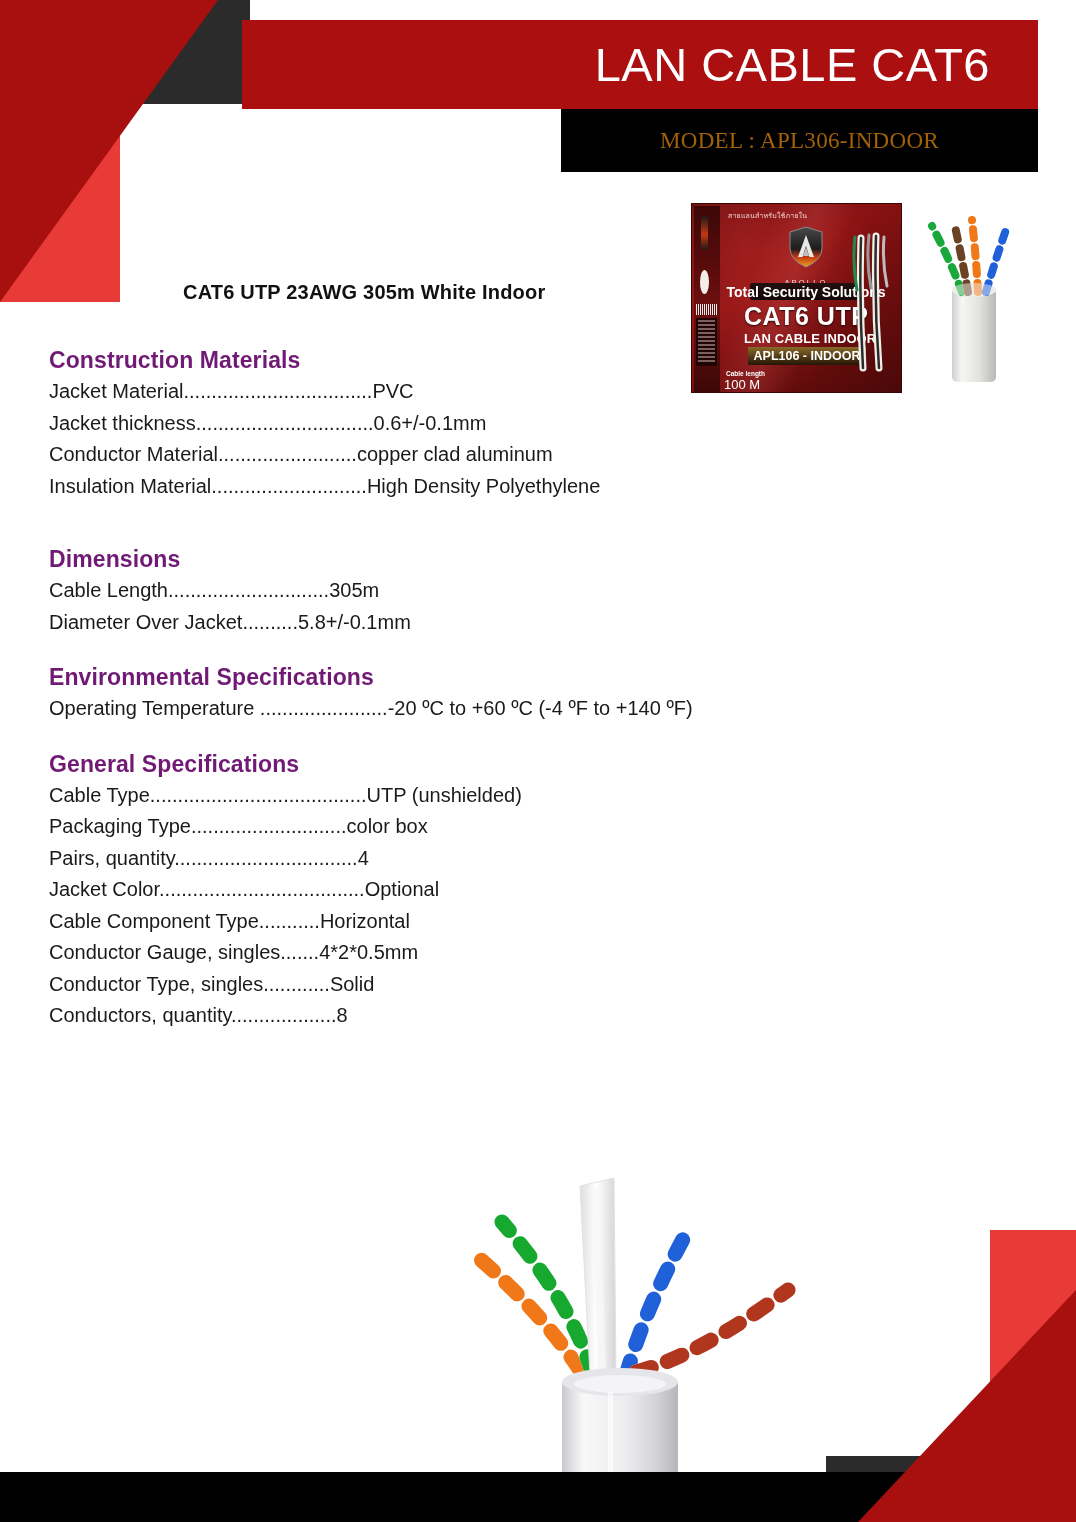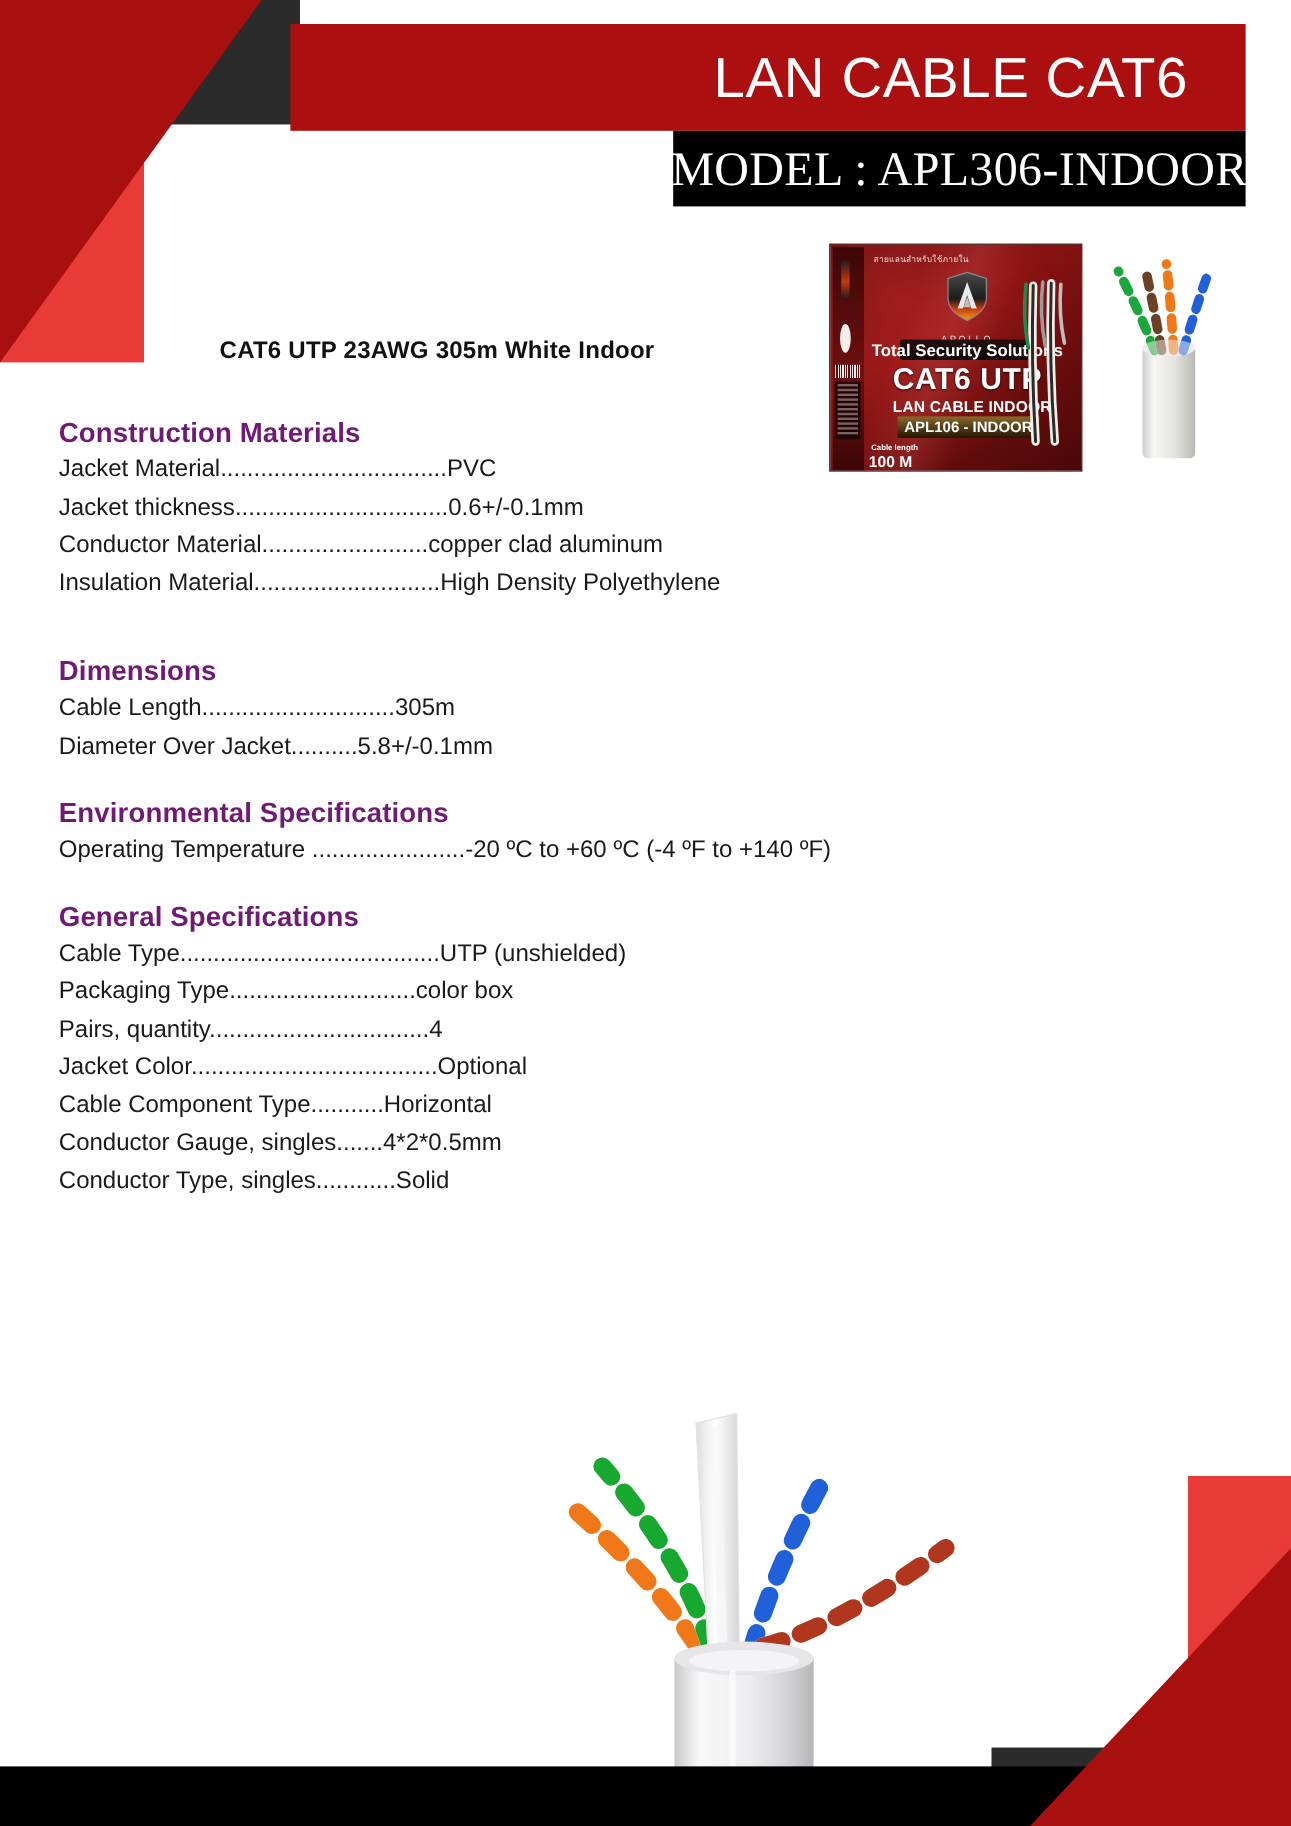--- a/index.html
+++ b/index.html
@@ -51,22 +51,22 @@
     font-family: "Liberation Sans", sans-serif;
     white-space: nowrap;
   }
   .model-bar {
     position: absolute; left: 561px; top: 109px;
     width: 477px; height: 63px;
     background: #000000;
     display: flex; align-items: center; justify-content: center;
   }
   .model-bar .model-text {
-    color: #ffffff;
-    font-size: 40px;
+    color: #a16207;
+    font-size: 23px;
     font-weight: 400;
     font-family: "Liberation Serif", serif;
     letter-spacing: 0.3px;
     white-space: nowrap;
   }
 
   
   .product-heading {
     position: absolute; left: 183px; top: 281px;
     font-size: 20px;
@@ -202,21 +202,21 @@
     font-size: 12.5px; font-weight: bold; color: #ffffff;
     white-space: nowrap;
   }
   .box-cl-label {
     position: absolute; left: 34px; top: 166px;
     font-size: 6.5px; font-weight: bold; color: #ffffff;
     white-space: nowrap;
   }
   .box-cl-value {
     position: absolute; left: 32px; top: 173px;
-    font-size: 13px; font-weight: bold; color: #ffffff;
+    font-size: 13px; font-weight: normal; color: #ffffff;
     white-space: nowrap;
     text-align: center;
   }
   .box-cables {
     position: absolute; right: 4px; top: 28px;
     width: 52px; height: 140px;
   }
 
   
   .cable-small {
@@ -295,20 +295,21 @@
 
     <div class="spec-group gap-md">
       <div class="group-title">General Specifications</div>
       <div class="spec-line"><span class="lbl">Cable Type</span><span class="dots">.......................................</span><span class="val">UTP (unshielded)</span></div>
       <div class="spec-line"><span class="lbl">Packaging Type</span><span class="dots">............................</span><span class="val">color box</span></div>
       <div class="spec-line"><span class="lbl">Pairs, quantity</span><span class="dots">.................................</span><span class="val">4</span></div>
       <div class="spec-line"><span class="lbl">Jacket Color</span><span class="dots">.....................................</span><span class="val">Optional</span></div>
       <div class="spec-line"><span class="lbl">Cable Component Type</span><span class="dots">...........</span><span class="val">Horizontal</span></div>
       <div class="spec-line"><span class="lbl">Conductor Gauge, singles</span><span class="dots">.......</span><span class="val">4*2*0.5mm</span></div>
       <div class="spec-line"><span class="lbl">Conductor Type, singles</span><span class="dots">............</span><span class="val">Solid</span></div>
+      <div class="spec-line"><span class="lbl">Conductors, quantity</span><span class="dots">...................</span><span class="val">8</span></div>
     </div>
 
   </div>
 
   <div class="box-photo">
     <div class="box-sheen"></div>
 
     <div class="box-sidebar"></div>
     <div class="box-side-tube"></div>
     <div class="box-side-oval"></div>

